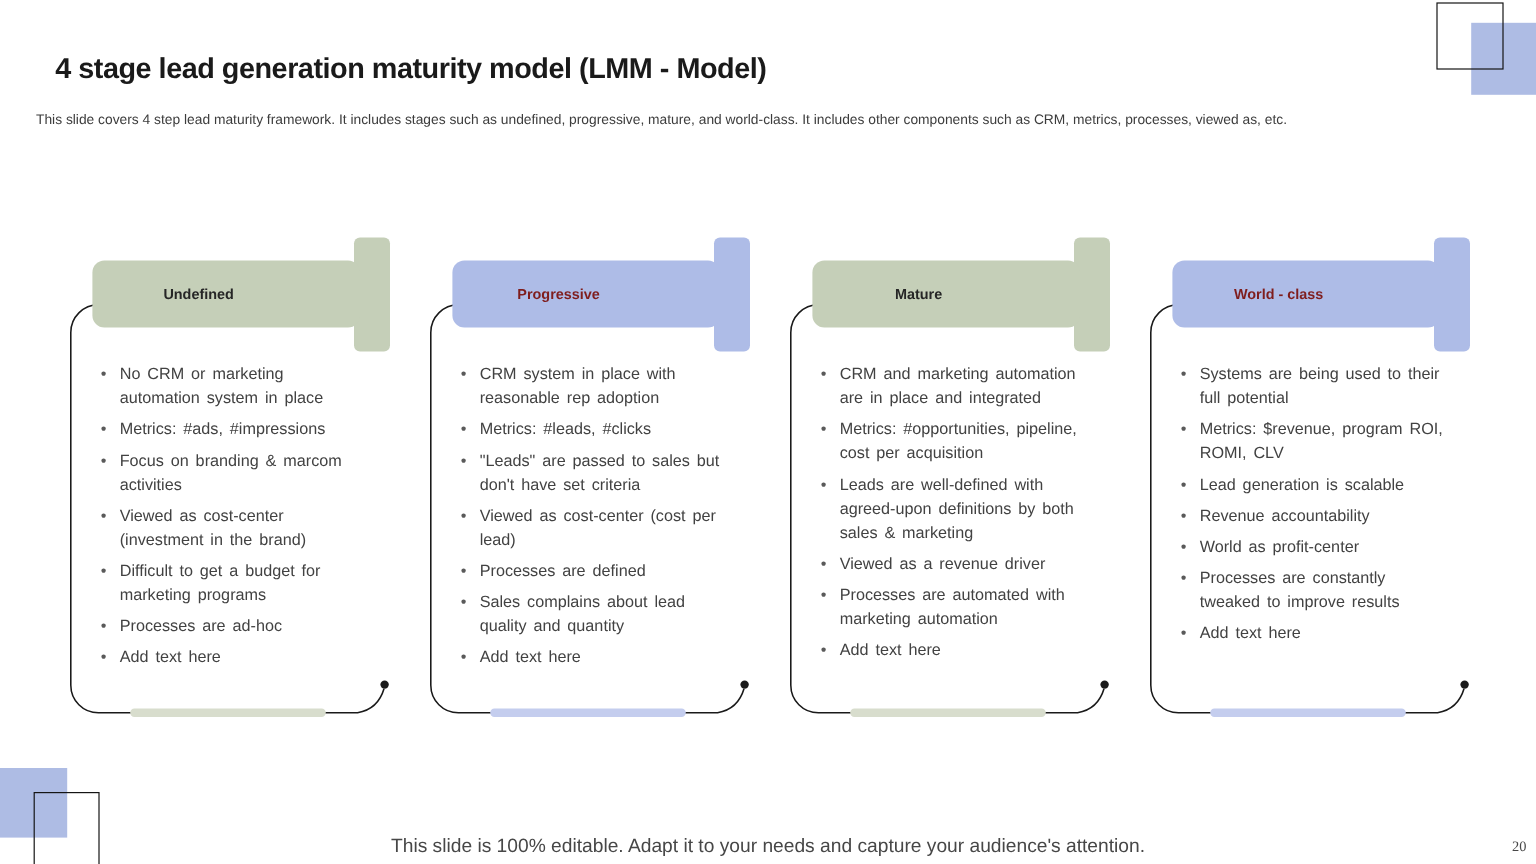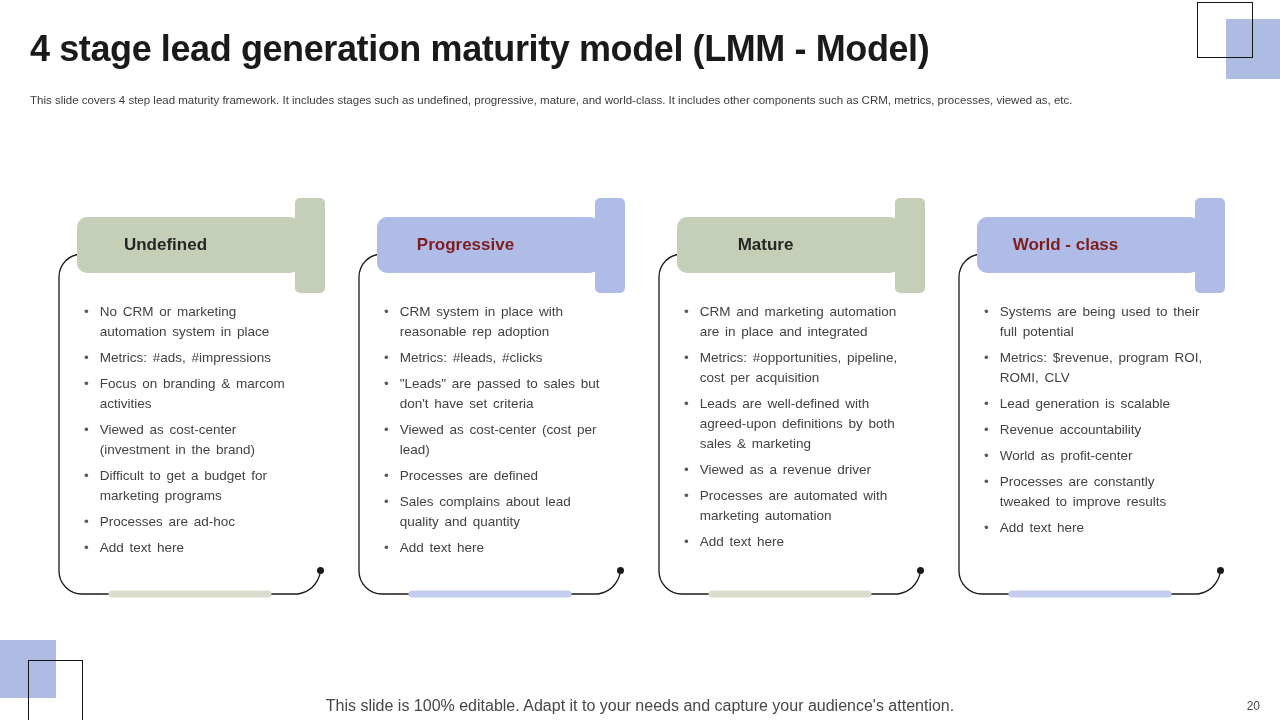--- a/index.html
+++ b/index.html
@@ -1,56 +1,56 @@
 <!DOCTYPE html>
 <html><head>
 <meta charset="utf-8">
 <style>
   html,body { margin:0; padding:0; background:#888; }
   .slide {
     position:relative; width:1280px; height:720px; background:#ffffff;
     overflow:hidden; font-family:"Liberation Sans", sans-serif; margin:0 auto;
   }
   .title {
-    position:absolute; left:30px; top:28px; margin:0; width:900px;
-    font-size:36px; font-weight:bold; color:#1a1a1a; letter-spacing:-0.4px;
+    position:absolute; left:30px; top:28px; margin:16px; width:900px;
+    font-size:24px; font-weight:bold; color:#1a1a1a; letter-spacing:-0.4px;
   }
   .subtitle {
     position:absolute; left:30px; top:94px; margin:0; width:1140px;
     font-size:11.5px; color:#3c3c3c;
   }
   .stages-row { position:absolute; left:56px; top:190px; display:flex; gap:16px; }
   .card { position:relative; width:284px; height:420px; }
   .card svg.outline { position:absolute; left:0; top:0; }
   .hdr-bar {
     position:absolute; left:21px; top:27px; width:223px; height:56px;
     border-radius:10px; display:flex; align-items:center; justify-content:center;
     box-sizing:border-box; padding-right:46px;
-    font-weight:bold; font-size:17px;
+    font-weight:bold; font-size:12px;
   }
   .hdr-head { position:absolute; left:239px; top:8px; width:30px; height:95px; border-radius:5px; }
   .theme-green .hdr-bar, .theme-green .hdr-head { background:#c5cfb8; }
   .theme-green .hdr-bar { color:#262626; }
   .theme-blue .hdr-bar, .theme-blue .hdr-head { background:#aebce7; }
   .theme-blue .hdr-bar { color:#7f1d1d; }
   .bullets {
     position:absolute; left:28px; top:112px; width:222px;
     margin:0; padding:0; list-style:none;
   }
   .bullets li {
     display:flex; gap:11px; margin-bottom:6px;
     font-size:13.5px; line-height:20px; color:#424242; word-spacing:2px;
   }
   .b-dot { color:#5a5a5a; flex:0 0 auto; }
   .b-text { flex:1 1 auto; }
   .footer {
     position:absolute; left:0; right:0; bottom:5px; text-align:center;
     font-size:16px; color:#474747;
   }
-  .page-num { position:absolute; right:20px; bottom:7px; font-size:12px; color:#474747; }
+  .page-num { position:absolute; right:8px; bottom:7px; font-size:12px; color:#474747;font-family:Liberation Serif, serif; }
   .sq { position:absolute; }
   .sq-fill { background:#aebce4; }
   .sq-line { border:1.5px solid #141414; background:transparent; }
   .deco-tr-blue { left:1226px; top:19px; width:60px; height:60px; }
   .deco-tr-outline { left:1197px; top:2px; width:54px; height:54px; }
   .deco-bl-blue { left:0px; top:640px; width:56px; height:58px; }
   .deco-bl-outline { left:28px; top:660px; width:53px; height:70px; }
 </style>
 </head>
 <body>

